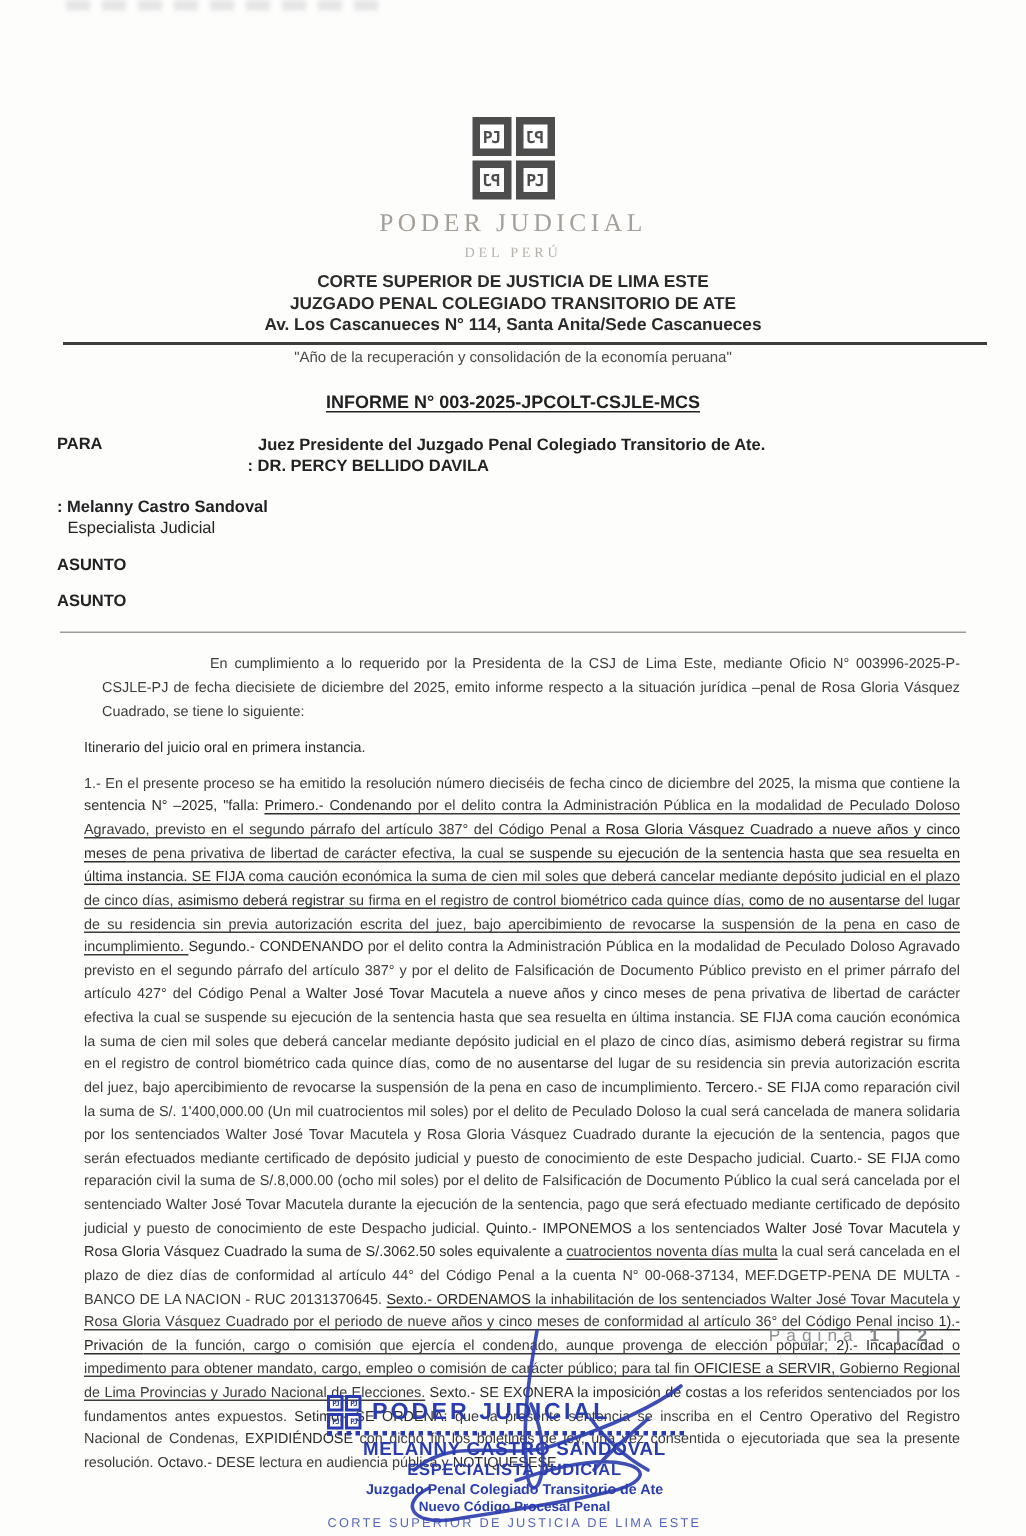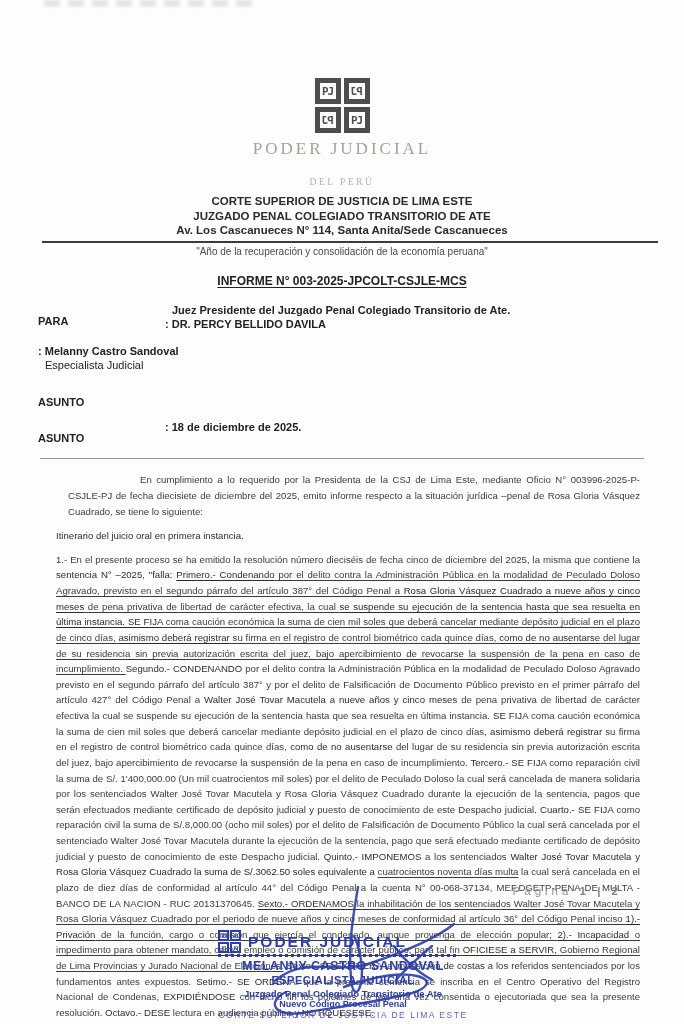--- a/index.html
+++ b/index.html
@@ -22,30 +22,30 @@
   
   .logo-block{display:flex;flex-direction:column;align-items:center;padding-top:78px;}
   .pj-grid{display:grid;grid-template-columns:repeat(2,26px);grid-auto-rows:26px;gap:3px;}
   .pj-tile{
     border:5px solid #4d4d4d;background:#fff;color:#4d4d4d;
     display:flex;align-items:center;justify-content:center;
     font-family:"DejaVu Sans Mono",monospace;font-weight:bold;font-size:11px;letter-spacing:-1px;
   }
   .pj-tile.flip{transform:scaleX(-1);}
   .brand{font-family:"Liberation Serif",serif;color:#a5a09a;font-size:17px;letter-spacing:3px;margin-top:6px;}
-  .brand-sub{font-family:"Liberation Serif",serif;color:#b6b1ab;font-size:9.5px;letter-spacing:2.5px;margin-top:18px;}
+  .brand-sub{font-family:"Liberation Serif",serif;color:#b6b1ab;font-size:9.5px;letter-spacing:2.5px;margin-top:5px;}
   .court{ text-align:center;font-weight:bold;font-size:11.5px;color:#2b2b2b;line-height:1.28;margin-top:7px;}
   .rule-thick{border-top:2.5px solid #3c3c3c;margin:3px 26px 0 42px;}
   .slogan{text-align:center;font-size:10px;color:#4a4a4a;margin-top:3px;}
   .report-title{text-align:center;font-weight:bold;font-size:12px;color:#222;margin-top:17px;}
   .report-title span{text-decoration:underline;text-underline-offset:2px;}
   
   .memo{margin:15px 40px 0 38px;font-size:11px;color:#222;}
   .memo-row{display:flex;margin-bottom:12px;}
-  .memo-label{width:127px;font-weight:bold;flex:none;margin-top:12px;}
+  .memo-label{width:127px;font-weight:bold;flex:none;}
   .memo-value{flex:1;line-height:1.3;}
   .memo-value .bold{font-weight:bold;}
   .rule-thin{border-top:1.5px solid #9b9b9b;margin:14px 40px 0 40px;}
   
   .body{margin:13px 44px 0 56px;font-size:9.6px;color:#3c3c3c;text-align:justify;line-height:1.63;}
   .body p{margin:0 0 9px 0;}
   .body p.indent{text-indent:72px;margin-left:12px;}
   .body p.heading{font-weight:bold;color:#2c2c2c;margin-bottom:8px;text-align:left;}
   .body .b{font-weight:normal;color:#2d2d2d;}
   .body .u{text-decoration:underline;text-underline-offset:2px;}
@@ -109,23 +109,20 @@
         <div class="memo-value">
           <div class="bold">: Melanny Castro Sandoval</div>
           <div style="padding-left: 7px;">Especialista Judicial</div>
         </div>
       </div>
       <div class="memo-row">
         <div class="memo-label">ASUNTO</div>
       </div>
       <div class="memo-row">
         <div class="memo-label">ASUNTO</div>
-        <div class="memo-value">
-          <div class="bold">: 18 de diciembre de 2025.</div>
-        </div>
       </div>
     </div>
 
   <div class="rule-thin"></div>
 
   <div class="body" id="body">
       <p class="indent"><span>En cumplimiento a lo requerido por la Presidenta de la CSJ de Lima Este, mediante Oficio N° 003996-2025-P-CSJLE-PJ de fecha diecisiete de diciembre del 2025, emito informe respecto a la situación jurídica –penal de Rosa Gloria Vásquez Cuadrado, se tiene lo siguiente:</span></p>
       <p class="heading"><span class="b">Itinerario del juicio oral en primera instancia.</span></p>
       <p><span>1.- En el presente proceso se ha emitido la resolución número dieciséis de fecha cinco de diciembre del 2025, la misma que contiene la </span><span class="b">sentencia N° –2025, "falla: </span><span class="b u">Primero.- Condenando</span><span class="u"> por el delito contra la Administración Pública en la modalidad de Peculado Doloso Agravado, previsto en el segundo párrafo del artículo 387° del Código Penal a </span><span class="b u">Rosa Gloria Vásquez Cuadrado a nueve años y cinco meses</span><span class="u"> de pena privativa de libertad de carácter efectiva, la cual </span><span class="b u">se suspende su ejecución de la sentencia hasta que sea resuelta en última instancia. SE FIJA</span><span class="u"> coma caución económica la suma de cien mil soles que deberá cancelar mediante depósito judicial en el plazo de cinco días, </span><span class="b u">asimismo deberá registrar</span><span class="u"> su firma en el registro de control biométrico cada quince días, </span><span class="b u">como de no ausentarse</span><span class="u"> del lugar de su residencia sin previa autorización escrita del juez, bajo apercibimiento de revocarse la suspensión de la pena en caso de incumplimiento. </span><span class="b">Segundo.- CONDENANDO</span><span> por el delito contra la Administración Pública en la modalidad de Peculado Doloso Agravado previsto en el segundo párrafo del artículo 387° y por el delito de Falsificación de Documento Público previsto en el primer párrafo del artículo 427° del Código Penal a </span><span class="b">Walter José Tovar Macutela a nueve años y cinco meses</span><span> de pena privativa de libertad de carácter efectiva la cual se suspende su ejecución de la sentencia hasta que sea resuelta en última instancia. </span><span class="b">SE FIJA</span><span> coma caución económica la suma de cien mil soles que deberá cancelar mediante depósito judicial en el plazo de cinco días, </span><span class="b">asimismo deberá registrar</span><span> su firma en el registro de control biométrico cada quince días, </span><span class="b">como de no ausentarse</span><span> del lugar de su residencia sin previa autorización escrita del juez, bajo apercibimiento de revocarse la suspensión de la pena en caso de incumplimiento. </span><span class="b">Tercero.- SE FIJA</span><span> como reparación civil la suma de S/. 1'400,000.00 (Un mil cuatrocientos mil soles) por el delito de Peculado Doloso la cual será cancelada de manera solidaria por los sentenciados Walter José Tovar Macutela y Rosa Gloria Vásquez Cuadrado durante la ejecución de la sentencia, pagos que serán efectuados mediante certificado de depósito judicial y puesto de conocimiento de este Despacho judicial. </span><span class="b">Cuarto.- SE FIJA</span><span> como reparación civil la suma de S/.8,000.00 (ocho mil soles) por el delito de Falsificación de Documento Público la cual será cancelada por el sentenciado Walter José Tovar Macutela durante la ejecución de la sentencia, pago que será efectuado mediante certificado de depósito judicial y puesto de conocimiento de este Despacho judicial. </span><span class="b">Quinto.- IMPONEMOS</span><span> a los sentenciados </span><span class="b">Walter José Tovar Macutela y Rosa Gloria Vásquez Cuadrado la suma de S/.3062.50 soles equivalente a </span><span class="u">cuatrocientos noventa días multa</span><span> la cual será cancelada en el plazo de diez días de conformidad al artículo 44° del Código Penal a la cuenta N° 00-068-37134, MEF.DGETP-PENA DE MULTA - BANCO DE LA NACION - RUC 20131370645. </span><span class="b u">Sexto.- ORDENAMOS</span><span class="u"> la inhabilitación de los sentenciados Walter José Tovar Macutela y Rosa Gloria Vásquez Cuadrado por el periodo de nueve años y cinco meses de conformidad al artículo 36° del Código Penal inciso </span><span class="b u">1).- Privación</span><span class="u"> de la función, cargo o comisión que ejercía el condenado, aunque provenga de elección popular; </span><span class="b u">2).- Incapacidad</span><span class="u"> o impedimento para obtener mandato, cargo, empleo o comisión de carácter público; para tal fin </span><span class="b u">OFICIESE a SERVIR,</span><span class="u"> </span><span class="u">Gobierno Regional de Lima Provincias y Jurado Nacional de Elecciones.</span><span> </span><span class="b">Sexto.- SE EXONERA la imposición de costas</span><span> a los referidos sentenciados por los fundamentos antes expuestos. </span><span class="b">Setimo.- SE ORDENA:</span><span> que la presente sentencia se inscriba en el Centro Operativo del Registro Nacional de Condenas, </span><span class="b">EXPIDIÉNDOSE</span><span> con dicho fin los boletines de ley, una vez consentida o ejecutoriada que sea la presente resolución. </span><span class="b">Octavo.- DESE</span><span> lectura en audiencia pública y </span><span class="b">NOTIQUESESE</span><span>.</span></p>
     </div>

